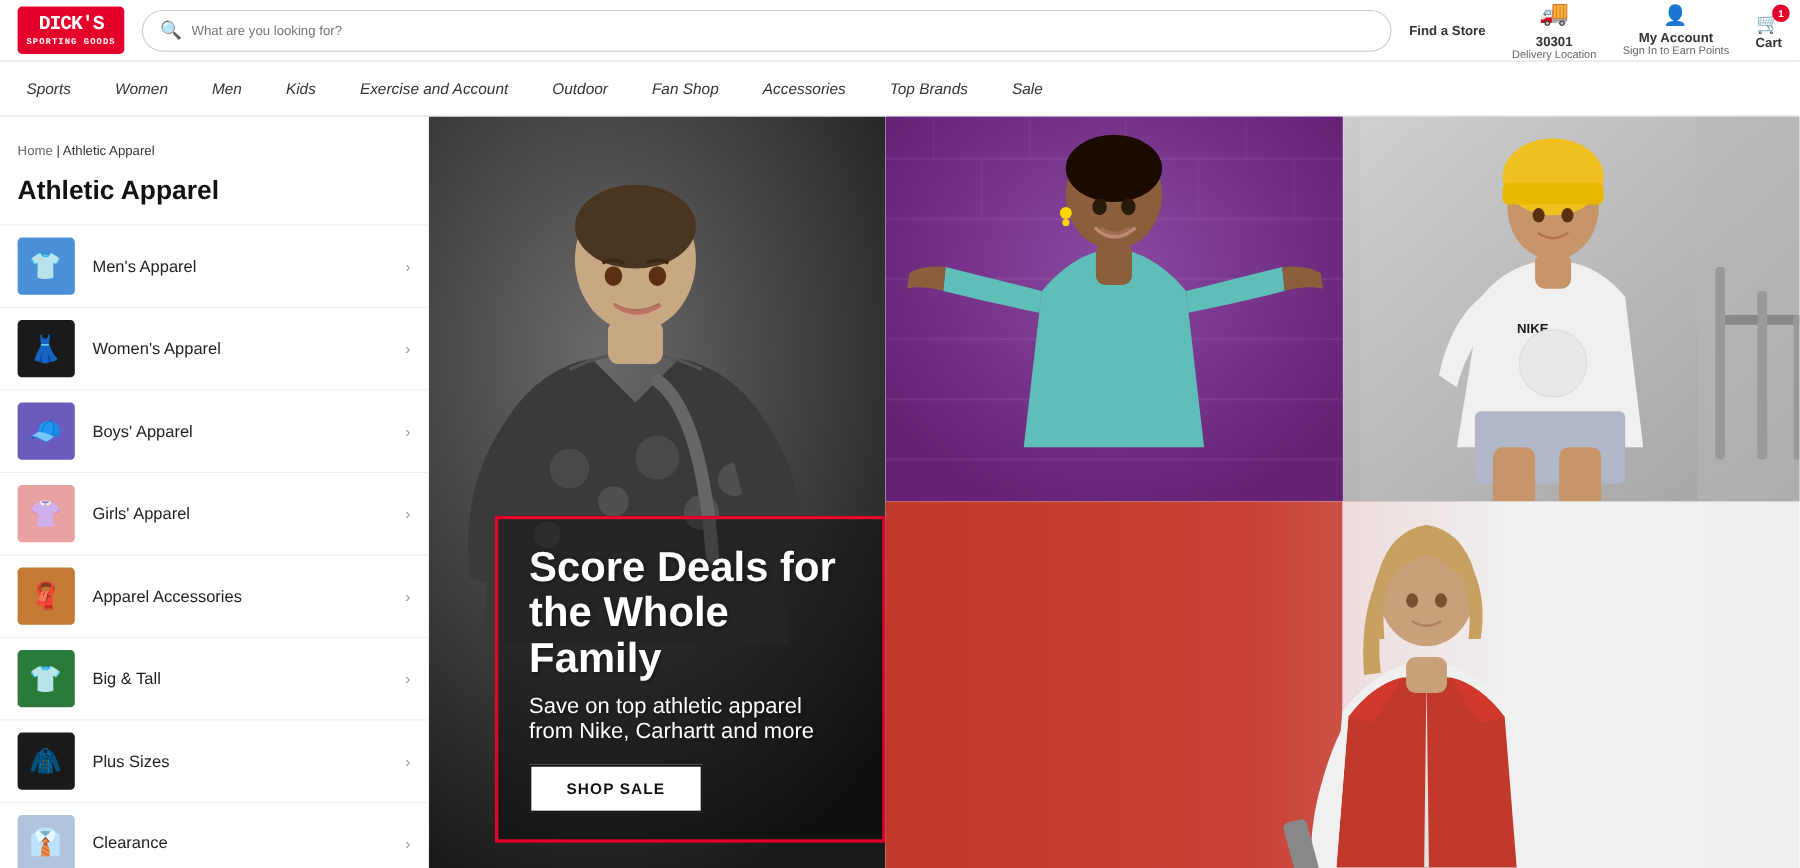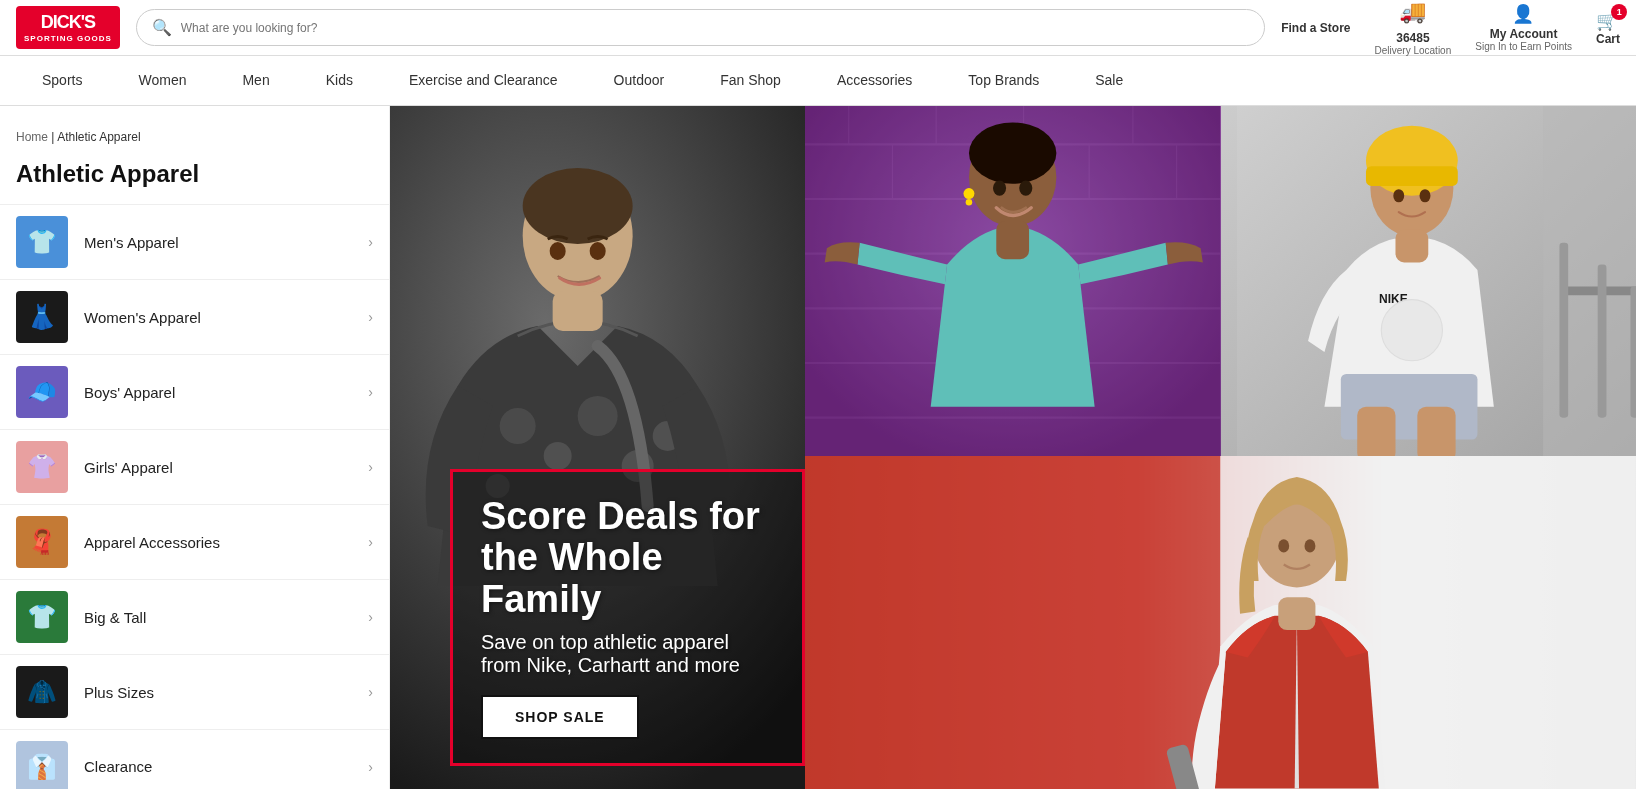--- a/index.html
+++ b/index.html
@@ -18,20 +18,21 @@
     .logo {
       background: #e4002b;
       color: #fff;
       font-weight: 900;
       font-size: 12px;
       padding: 6px 8px;
       border-radius: 4px;
       line-height: 1.2;
       min-width: 75px;
       text-align: center;
+      font-family: Liberation Mono, monospace;
     }
     .logo-top { font-size: 18px; font-weight: 900; letter-spacing: -1px; }
     .logo-bottom { font-size: 8px; letter-spacing: 1px; }
     .search-bar {
       flex: 1;
       display: flex;
       align-items: center;
       border: 1px solid #ccc;
       border-radius: 24px;
       padding: 8px 16px;
@@ -89,23 +90,24 @@
       align-items: center;
       justify-content: center;
       font-weight: bold;
     }
 
     
     .nav {
       display: flex;
       align-items: center;
       border-bottom: 1px solid #ddd;
-      padding: 0 22px;
+      padding: 0 4px;
       height: 50px;
-      gap: 16px;
+      gap: 0;
+      font-style: italic;
     }
     .nav-item {
       padding: 14px 20px;
       font-size: 14px;
       color: #333;
       cursor: pointer;
       white-space: nowrap;
       border-bottom: 2px solid transparent;
     }
 
@@ -314,21 +316,21 @@
   </div>
 
   <div class="header-actions">
     <div class="header-action">
       <span class="action-label">Find a Store</span>
     </div>
 
     <div class="header-action delivery-action">
       <span class="delivery-icon">🚚</span>
       <div>
-        <div class="action-label">36485</div>
+        <div class="action-label">30301</div>
         <div class="action-sub">Delivery Location</div>
       </div>
     </div>
 
     <div class="header-action">
       <span class="action-icon">👤</span>
       <div class="action-label">My Account</div>
       <div class="action-sub">Sign In to Earn Points</div>
     </div>
 
@@ -340,21 +342,21 @@
       <div class="action-label">Cart</div>
     </div>
   </div>
 </header>
 
 <nav class="nav">
   <div class="nav-item">Sports</div>
   <div class="nav-item">Women</div>
   <div class="nav-item">Men</div>
   <div class="nav-item">Kids</div>
-  <div class="nav-item">Exercise and Clearance</div>
+  <div class="nav-item">Exercise and Account</div>
   <div class="nav-item">Outdoor</div>
   <div class="nav-item">Fan Shop</div>
   <div class="nav-item">Accessories</div>
   <div class="nav-item">Top Brands</div>
   <div class="nav-item">Sale</div>
 </nav>
 
 <main class="main">
 
   <aside class="sidebar">

